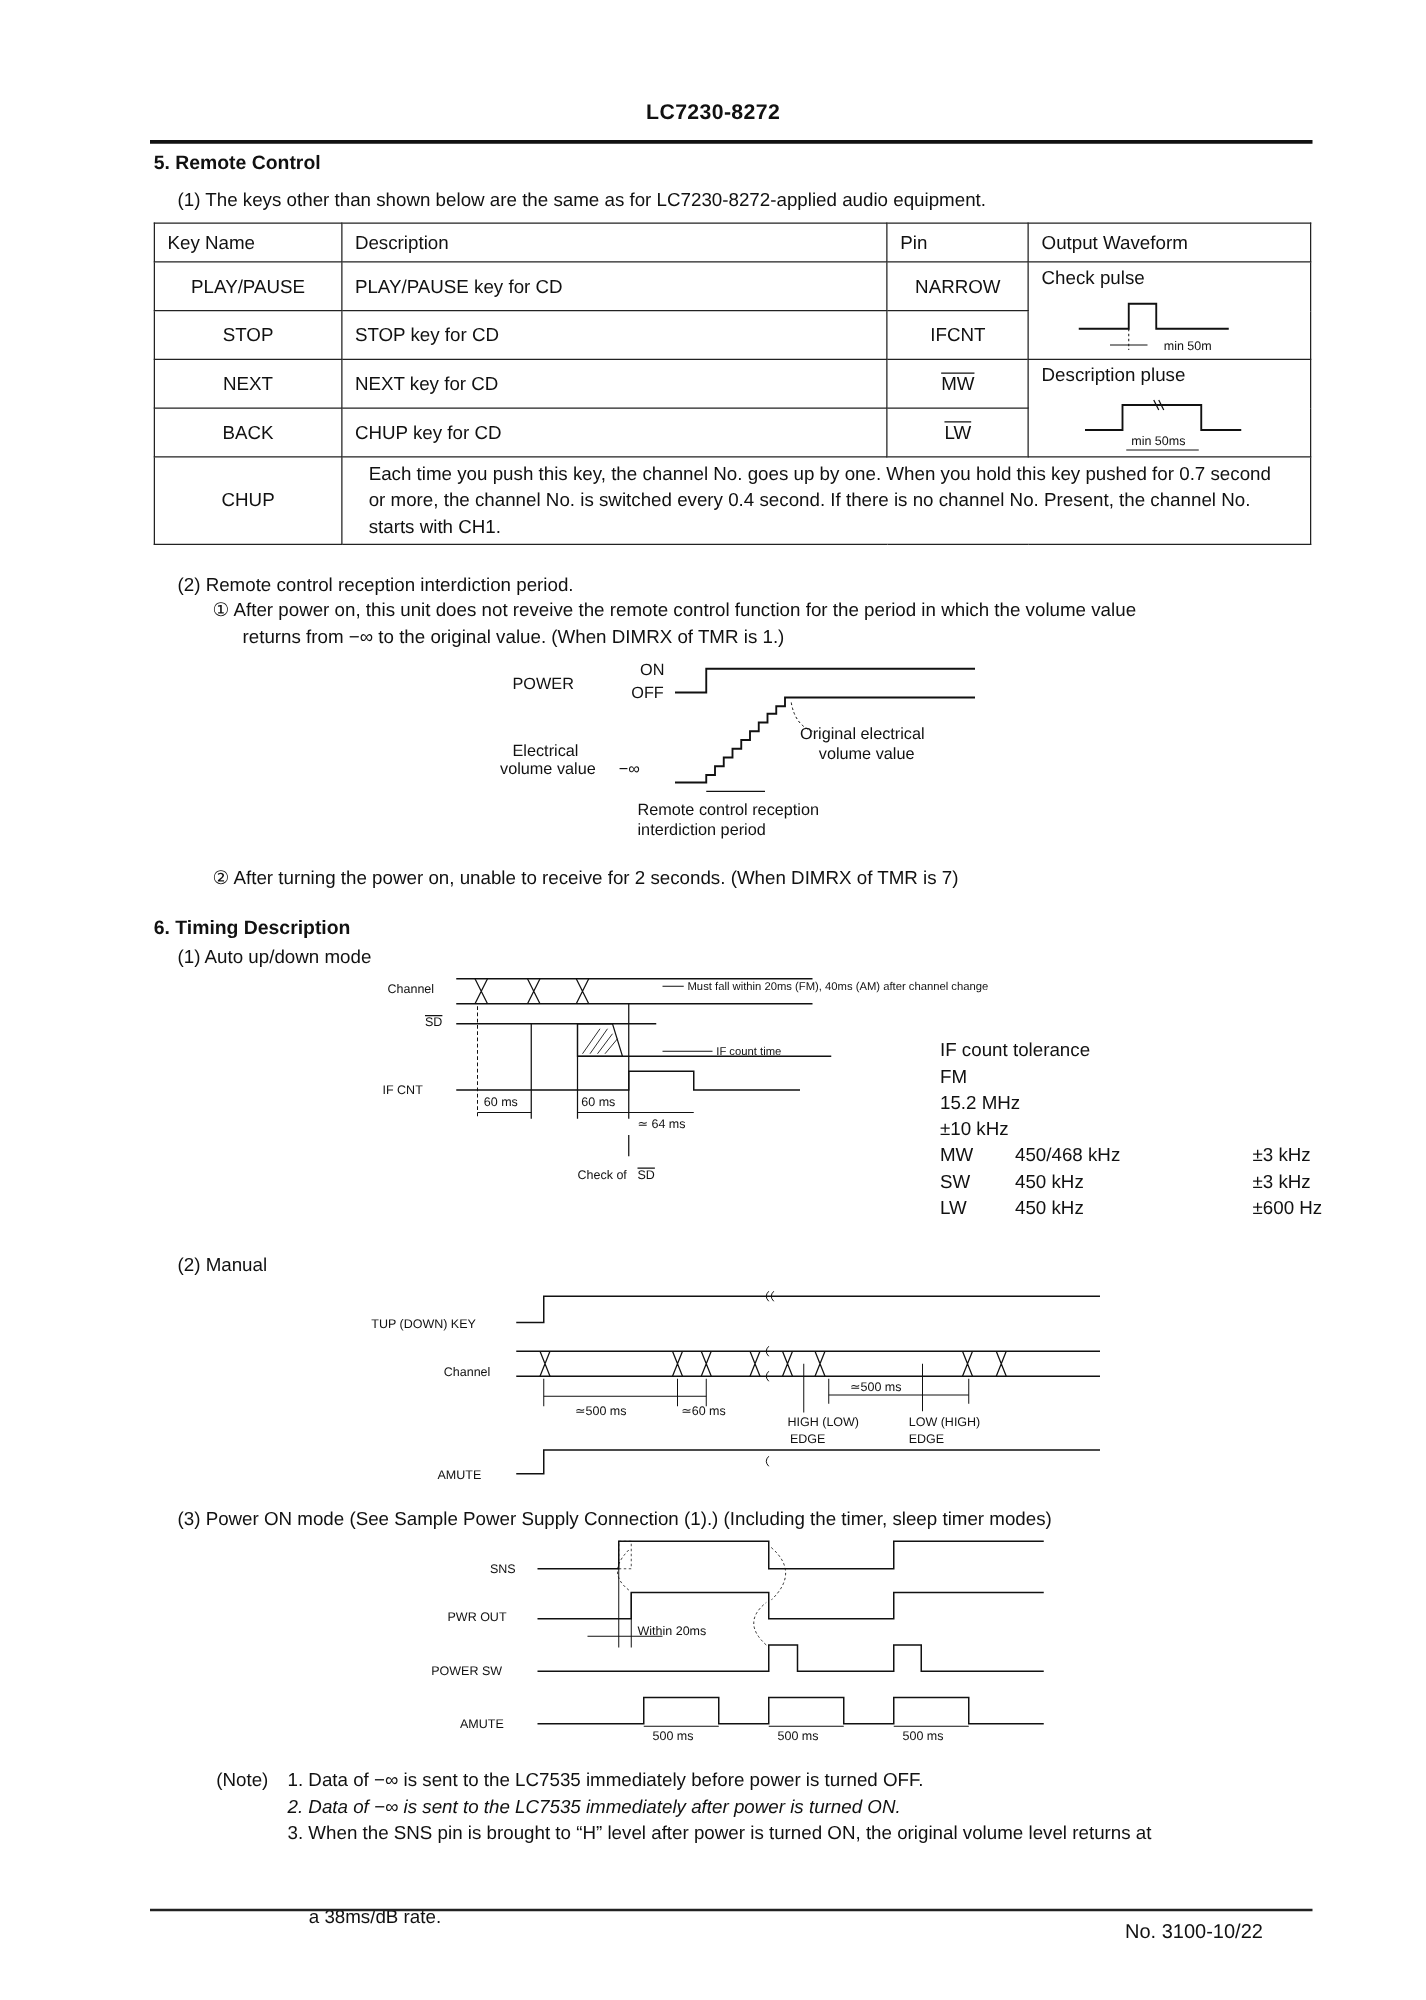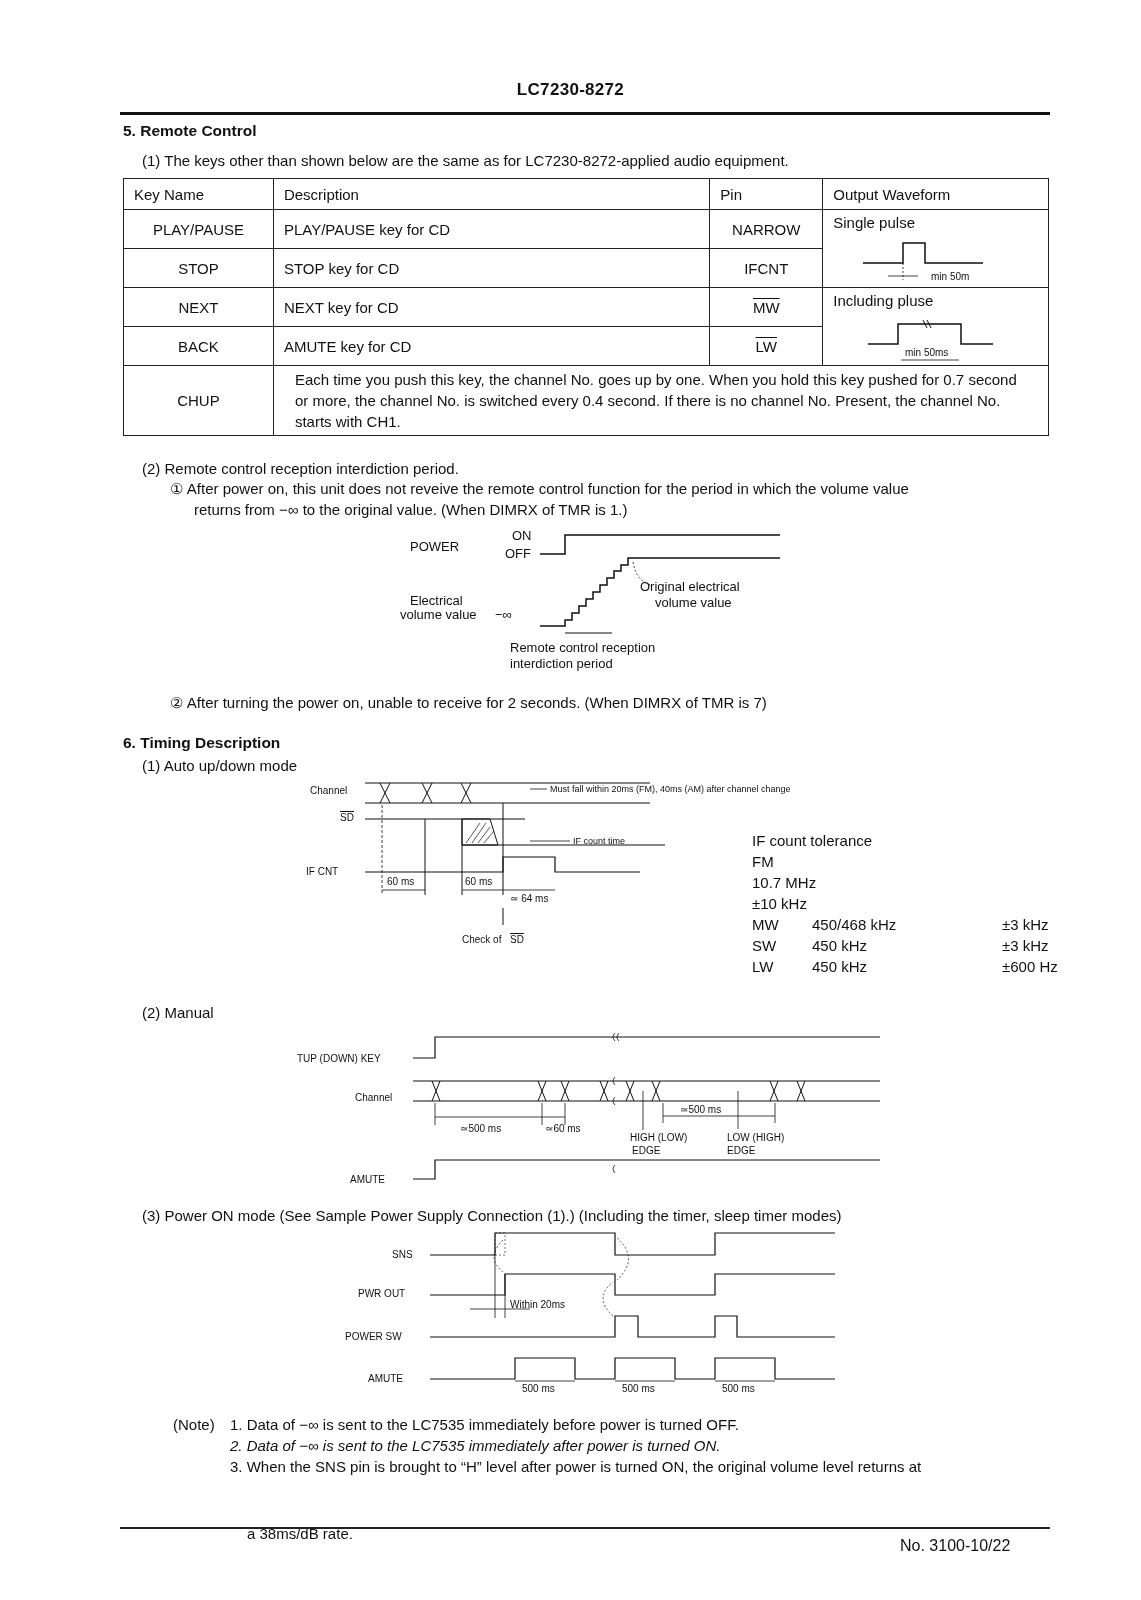--- a/index.html
+++ b/index.html
@@ -42,52 +42,52 @@
     <th>Key Name</th>
     <th>Description</th>
     <th>Pin</th>
     <th>Output Waveform</th>
   </tr>
   <tr>
     <td class="c">PLAY/PAUSE</td>
     <td>PLAY/PAUSE key for CD</td>
     <td class="c">NARROW</td>
     <td class="wave" rowspan="2">
-      <div>Single pulse</div>
+      <div>Check pulse</div>
       <svg width="200" height="60" style="left:10px; top:28px;">
         <polyline points="30,25 70,25 70,5 92,5 92,25 150,25" fill="none" stroke="#111" stroke-width="1.5"></polyline>
         <line x1="70" y1="25" x2="70" y2="42" stroke="#111" stroke-width="0.8" stroke-dasharray="2,2"></line>
         <line x1="55" y1="38" x2="85" y2="38" stroke="#111" stroke-width="0.8"></line>
         <text x="98" y="42" font-size="10">min 50m</text>
       </svg>
     </td>
   </tr>
   <tr>
     <td class="c">STOP</td>
     <td>STOP key for CD</td>
     <td class="c">IFCNT</td>
   </tr>
   <tr>
     <td class="c">NEXT</td>
     <td>NEXT key for CD</td>
     <td class="c ov">MW</td>
     <td class="wave" rowspan="2">
-      <div>Including pluse</div>
+      <div>Description pluse</div>
       <svg width="200" height="60" style="left:10px; top:28px;">
         <polyline points="35,28 65,28 65,8 128,8 128,28 160,28" fill="none" stroke="#111" stroke-width="1.5"></polyline>
         <line x1="90" y1="4" x2="94" y2="12" stroke="#111" stroke-width="1"></line>
         <line x1="94" y1="4" x2="98" y2="12" stroke="#111" stroke-width="1"></line>
         <line x1="68" y1="44" x2="126" y2="44" stroke="#111" stroke-width="0.8"></line>
         <text x="72" y="40" font-size="10">min 50ms</text>
       </svg>
     </td>
   </tr>
   <tr>
     <td class="c">BACK</td>
-    <td>AMUTE key for CD</td>
+    <td>CHUP key for CD</td>
     <td class="c ov">LW</td>
   </tr>
   <tr>
     <td class="c" style="height:60px;">CHUP</td>
     <td colspan="3" style="line-height:21px; padding:3px 21px;">Each time you push this key, the channel No. goes up by one. When you hold this key pushed for 0.7 second or more, the channel No. is switched every 0.4 second. If there is no channel No. Present, the channel No. starts with CH1.</td>
   </tr>
 </tbody>
   </table>
 
 <div class="abs txt" style="left:142px; top:458px;">(2) Remote control reception interdiction period.</div>
@@ -144,21 +144,21 @@
   <text x="210" y="127" font-size="10">≃ 64 ms</text>
   <line x1="203" y1="133" x2="203" y2="150" stroke="#111" stroke-width="1"></line>
   <text x="162" y="168" font-size="10">Check of </text>
   <text x="210" y="168" font-size="10" text-decoration="overline">SD</text>
 </svg>
 
 <div class="abs" style="left:752px; top:830px; font-size:15px; line-height:21px;">
   <div>IF count tolerance</div>
   <div style="display:flex;flex-direction:column;">
       <span style="width:60px">FM</span>
-      <span style="width:190px">10.7 MHz</span>
+      <span style="width:190px">15.2 MHz</span>
       <span>±10 kHz</span>
     </div>
   <div style="display:flex;">
       <span style="width:60px">MW</span>
       <span style="width:190px">450/468 kHz</span>
       <span>±3 kHz</span>
     </div>
   <div style="display:flex;">
       <span style="width:60px">SW</span>
       <span style="width:190px">450 kHz</span>

